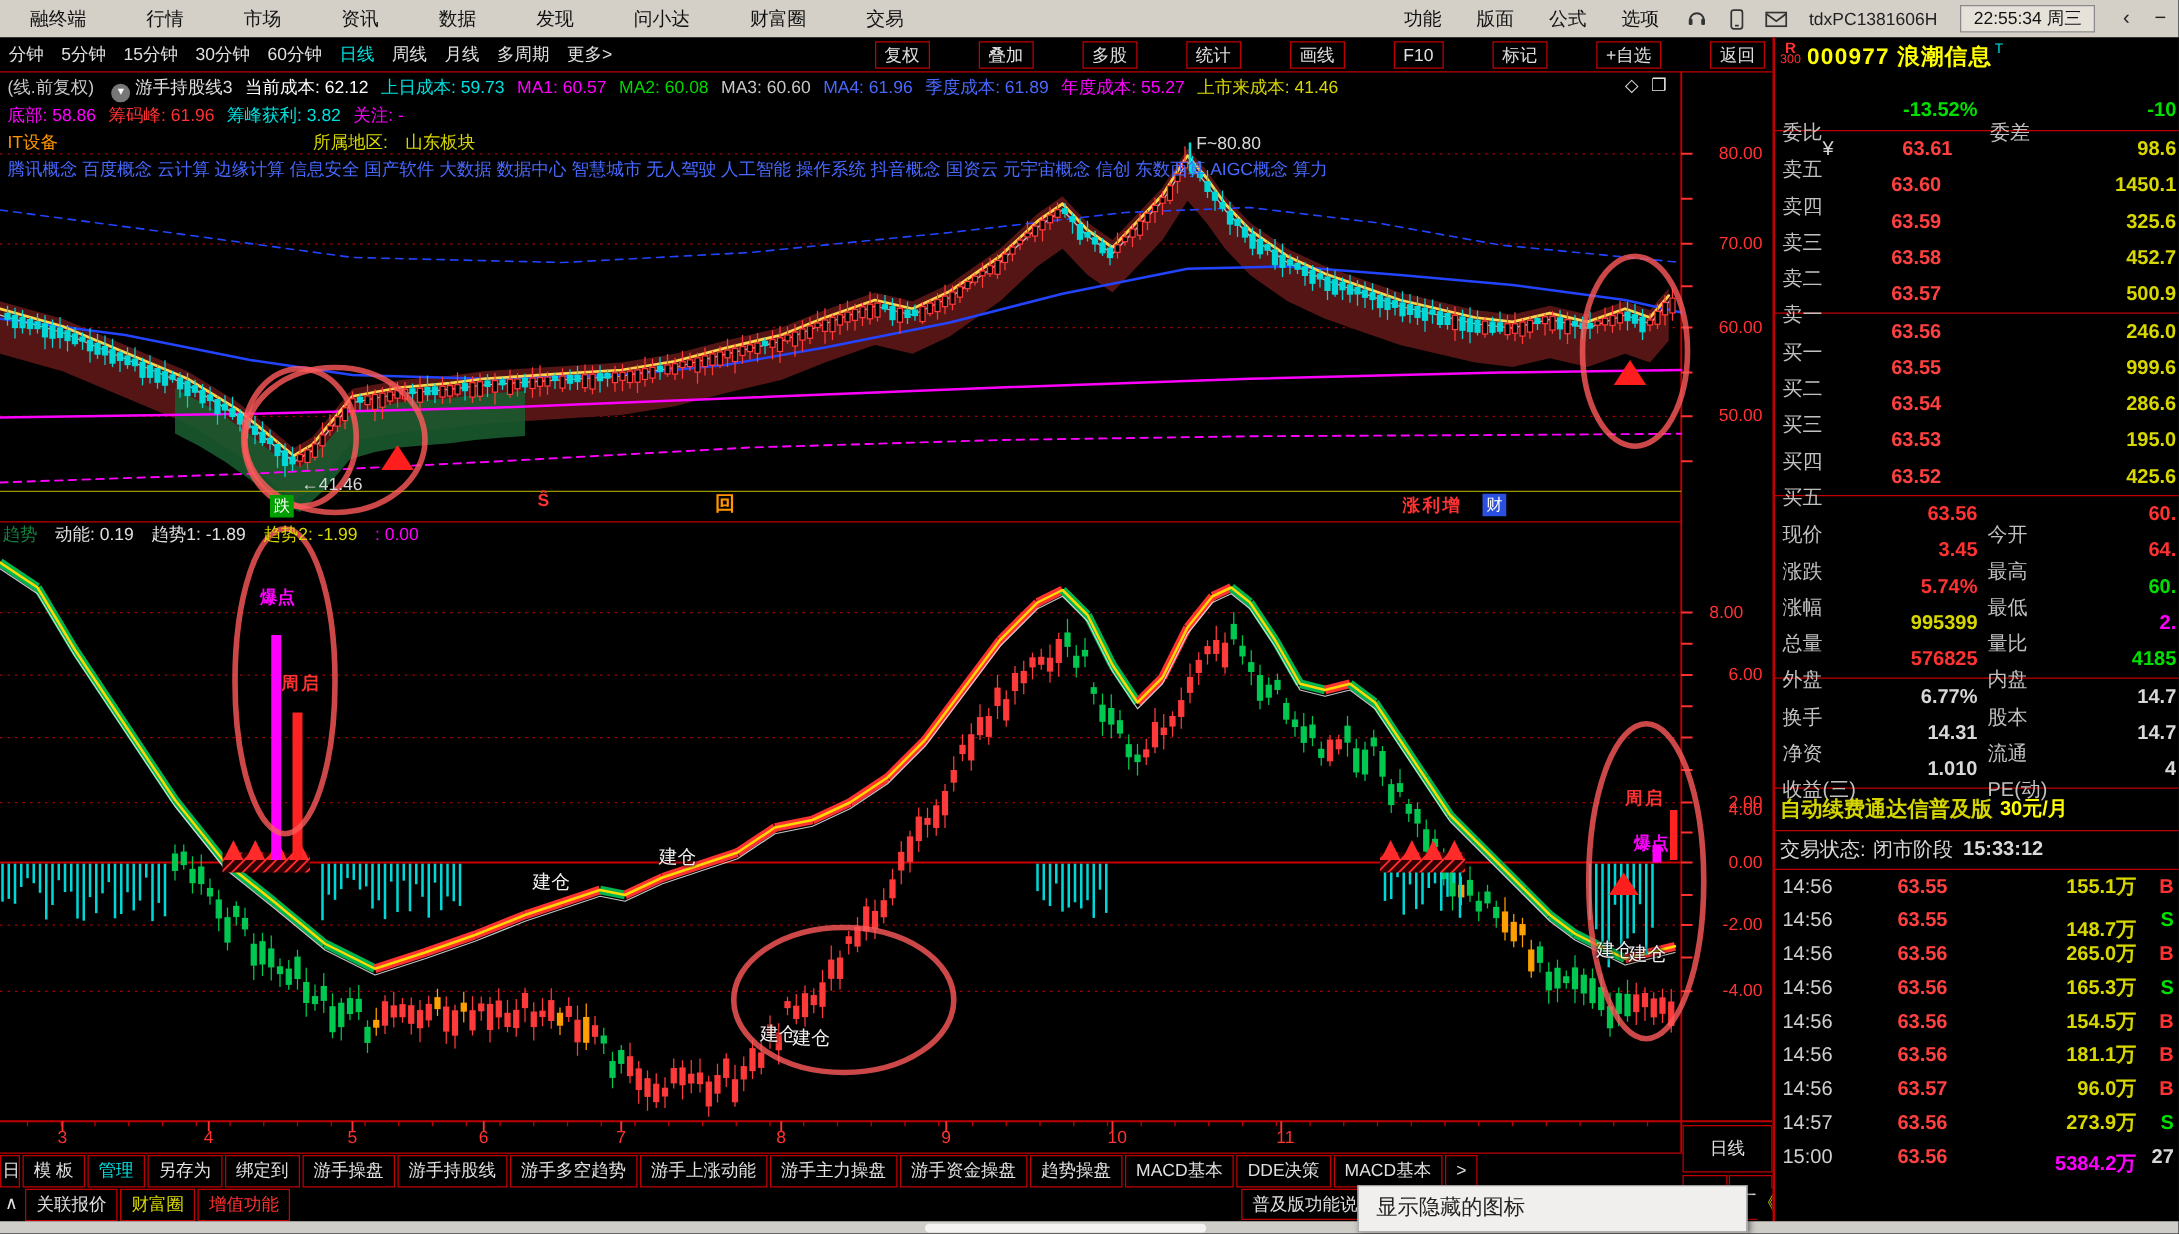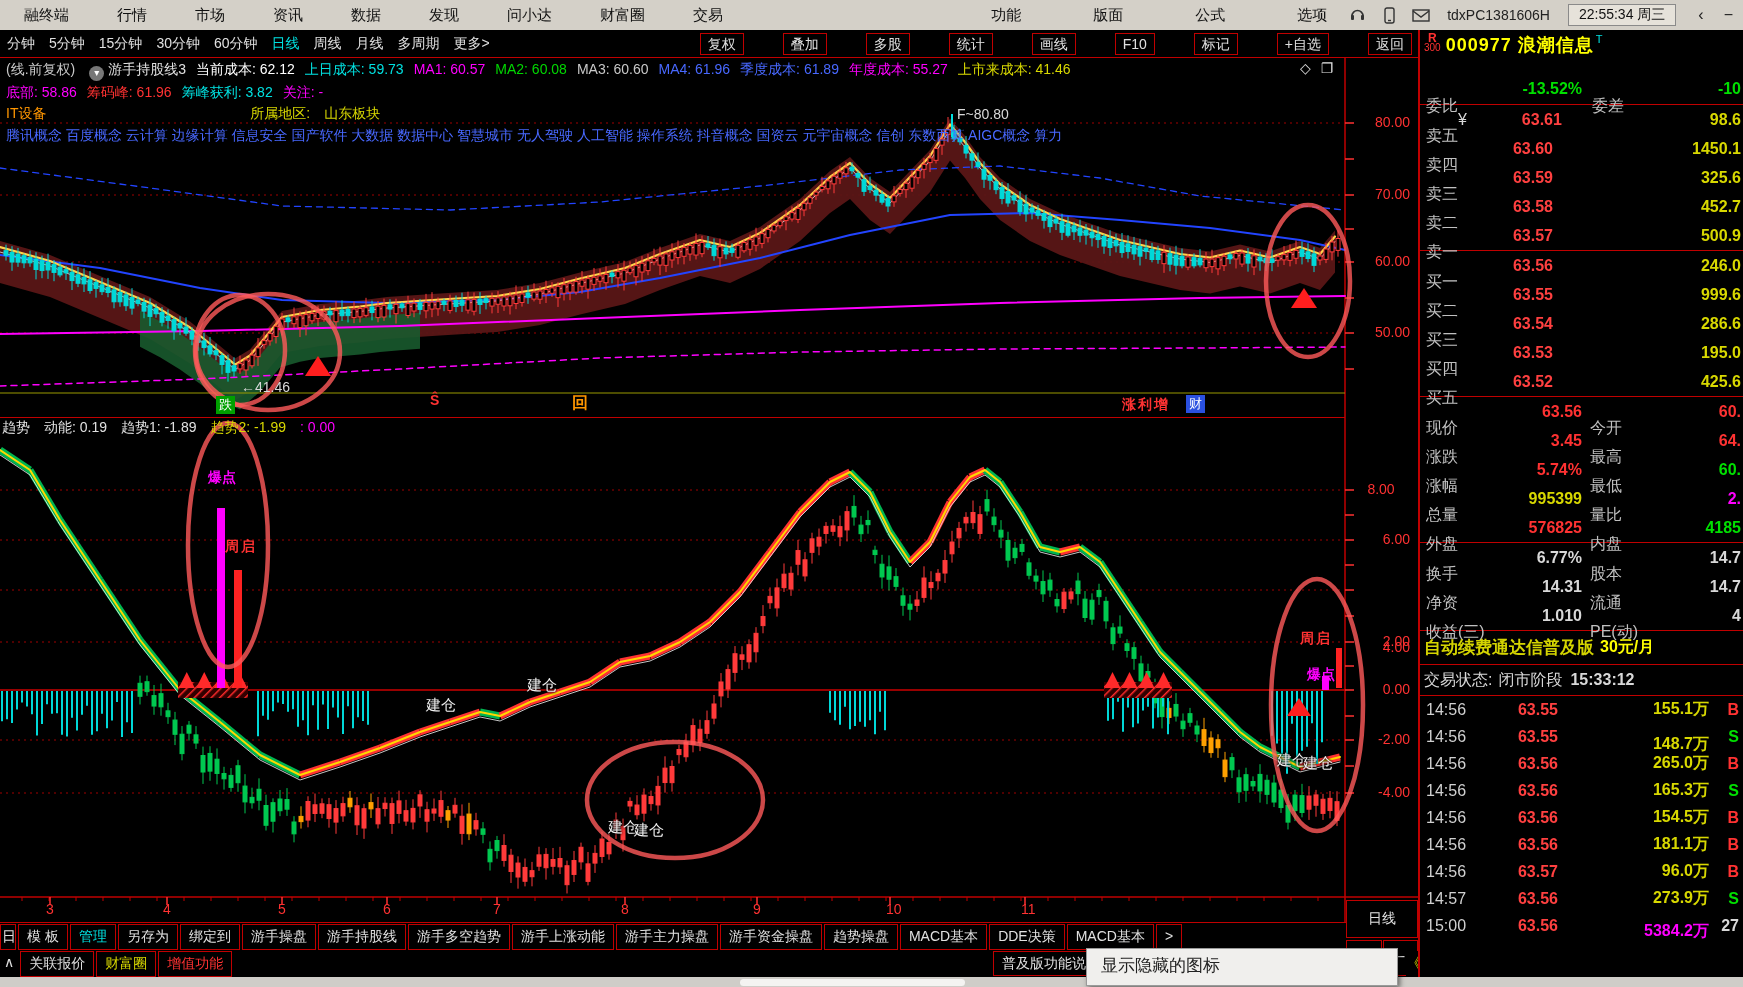--- a/index.html
+++ b/index.html
@@ -100,21 +100,21 @@
         <span class="menu-item">行情</span>
         <span class="menu-item">市场</span>
         <span class="menu-item">资讯</span>
         <span class="menu-item">数据</span>
         <span class="menu-item">发现</span>
         <span class="menu-item">问小达</span>
         <span class="menu-item">财富圈</span>
         <span class="menu-item">交易</span>
       </div>
     <div class="menu-right">
-      <div id="menu-right-items" style="display:flex;gap:44px;">
+      <div id="menu-right-items" style="display:flex;">
           <span class="menu-item">功能</span>
           <span class="menu-item">版面</span>
           <span class="menu-item">公式</span>
           <span class="menu-item">选项</span>
         </div>
       <span class="mb-icon">
         <svg width="17" height="16" viewBox="0 0 17 16">
             <path d="M3 9 a5.5 5.5 0 0 1 11 0" fill="none" stroke="#333" stroke-width="1.6"></path>
             <rect x="2" y="8" width="3" height="5" rx="1" fill="#333"></rect>
             <rect x="12" y="8" width="3" height="5" rx="1" fill="#333"></rect>
@@ -1245,21 +1245,21 @@
         <line x1="952" y1="114" x2="952" y2="137" stroke="#00e0e0" stroke-width="2"></line>
         <ellipse cx="240" cy="350" rx="45" ry="55" fill="none" stroke="#ff5a5a" stroke-width="4.5" opacity="0.8"></ellipse>
         <ellipse cx="268" cy="352" rx="72" ry="58" fill="none" stroke="#ff5a5a" stroke-width="4.5" opacity="0.8"></ellipse>
         <ellipse cx="1308" cy="281" rx="42" ry="76" fill="none" stroke="#ff5a5a" stroke-width="4.5" opacity="0.8"></ellipse>
         <ellipse cx="228" cy="545" rx="40" ry="122" fill="none" stroke="#ff5a5a" stroke-width="4.5" opacity="0.8"></ellipse>
         <ellipse cx="675" cy="800" rx="88" ry="58" fill="none" stroke="#ff5a5a" stroke-width="4.5" opacity="0.8"></ellipse>
         <ellipse cx="1317" cy="705" rx="46" ry="126" fill="none" stroke="#ff5a5a" stroke-width="4.5" opacity="0.8"></ellipse>
       </svg></div>
 
   <div id="subtitle">
-      <span style="color: #e5e5e5;">趋势</span>
+      <span style="color: #15803d;">趋势</span>
       <span style="color: rgb(224, 224, 224);">动能: 0.19</span>
       <span style="color: rgb(224, 224, 224);">趋势1: -1.89</span>
       <span style="color: rgb(216, 216, 0);">趋势2: -1.99</span>
       <span style="color: rgb(255, 0, 255);">: 0.00</span>
     </div>
 
   <div id="ylabs">
       <div class="ylab" style="top: 114px;">80.00</div>
       <div class="ylab" style="top: 186px;">70.00</div>
       <div class="ylab" style="top: 253px;">60.00</div>

